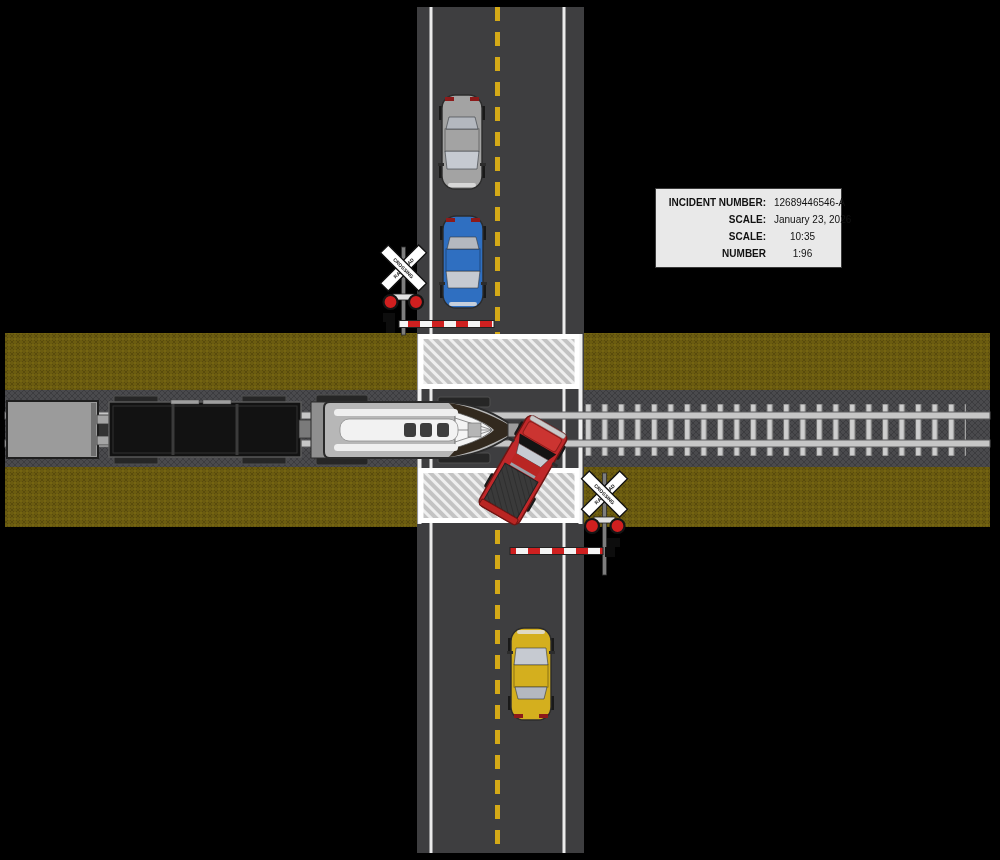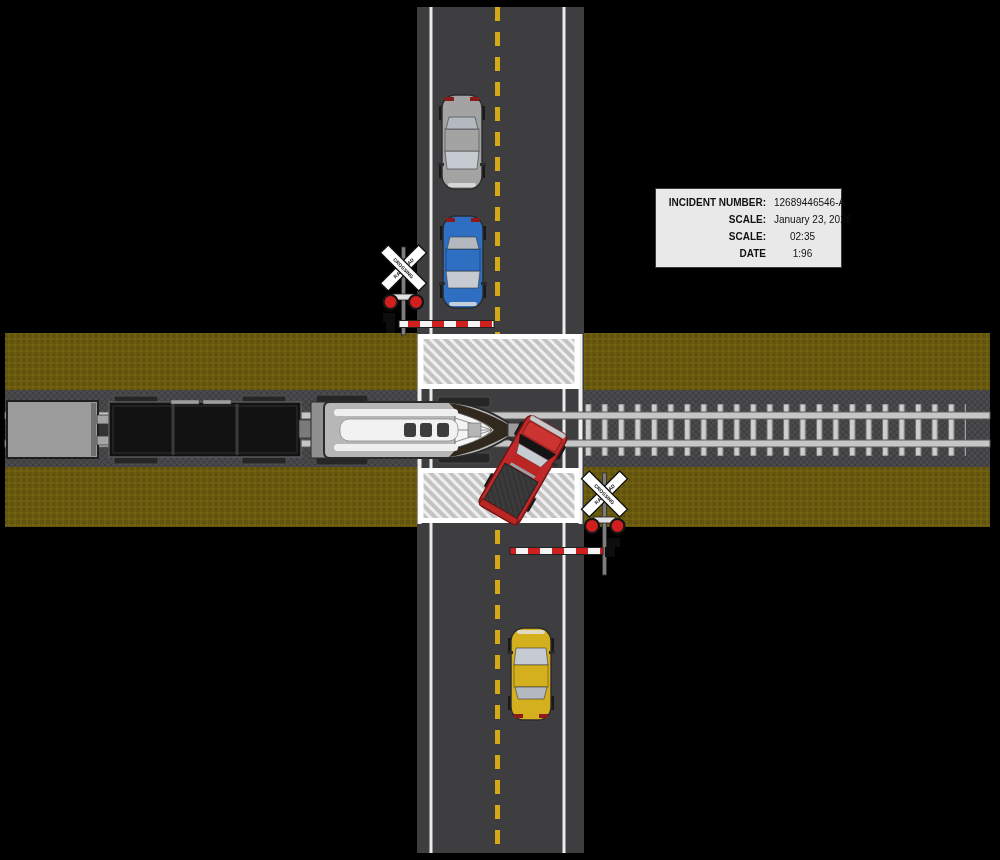--- a/index.html
+++ b/index.html
@@ -250,21 +250,21 @@
   <div class="info-row">
     <span class="info-label">INCIDENT NUMBER:</span>
     <span class="info-value">12689446546-A</span>
   </div>
   <div class="info-row">
     <span class="info-label">SCALE:</span>
     <span class="info-value">January 23, 2026</span>
   </div>
   <div class="info-row">
     <span class="info-label">SCALE:</span>
-    <span class="info-value">02:35</span>
-  </div>
-  <div class="info-row">
-    <span class="info-label">DATE</span>
+    <span class="info-value">10:35</span>
+  </div>
+  <div class="info-row">
+    <span class="info-label">NUMBER</span>
     <span class="info-value">1:96</span>
   </div>
 </div>
 
 </div>
 
 </body></html>

